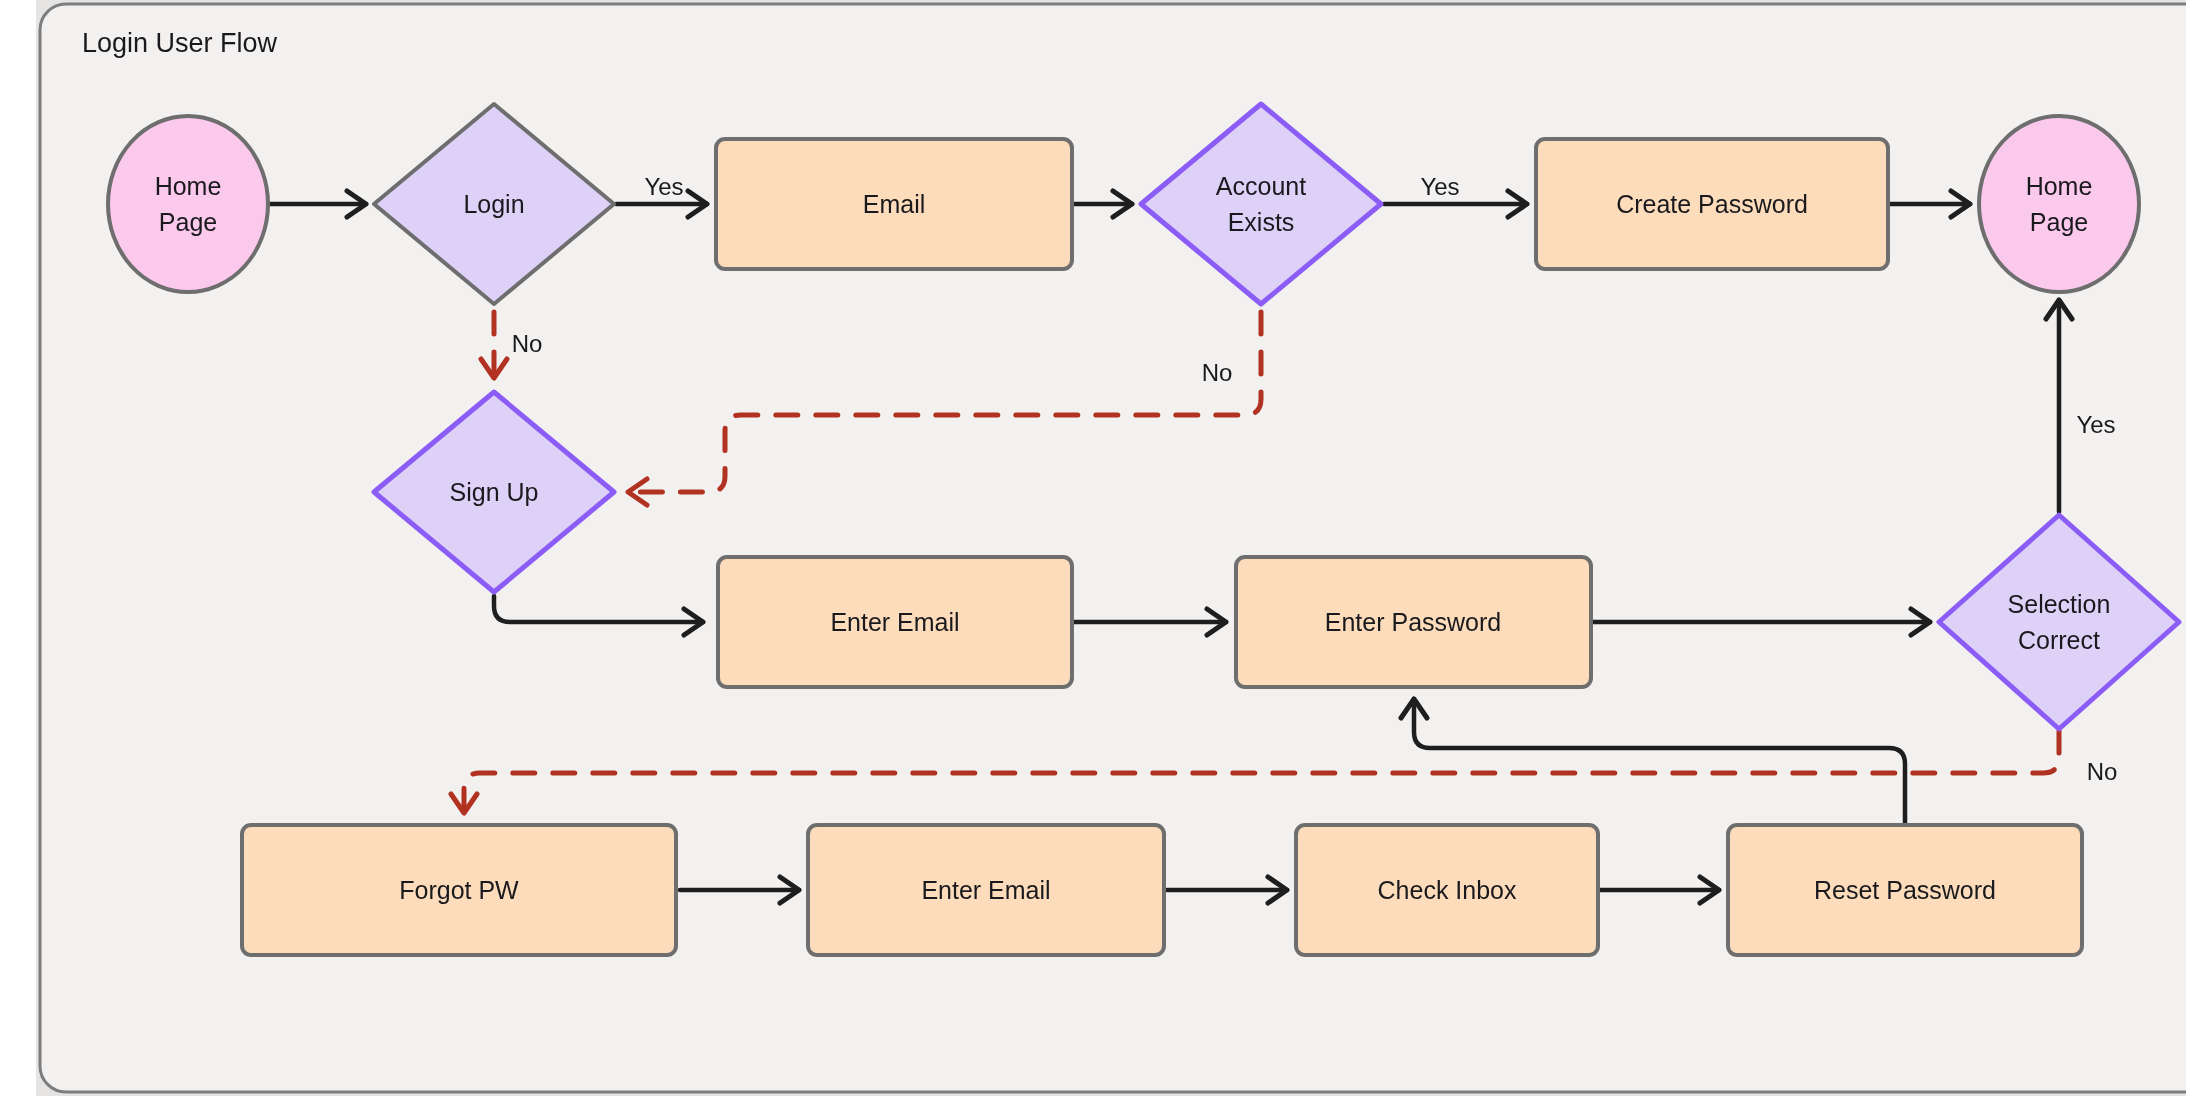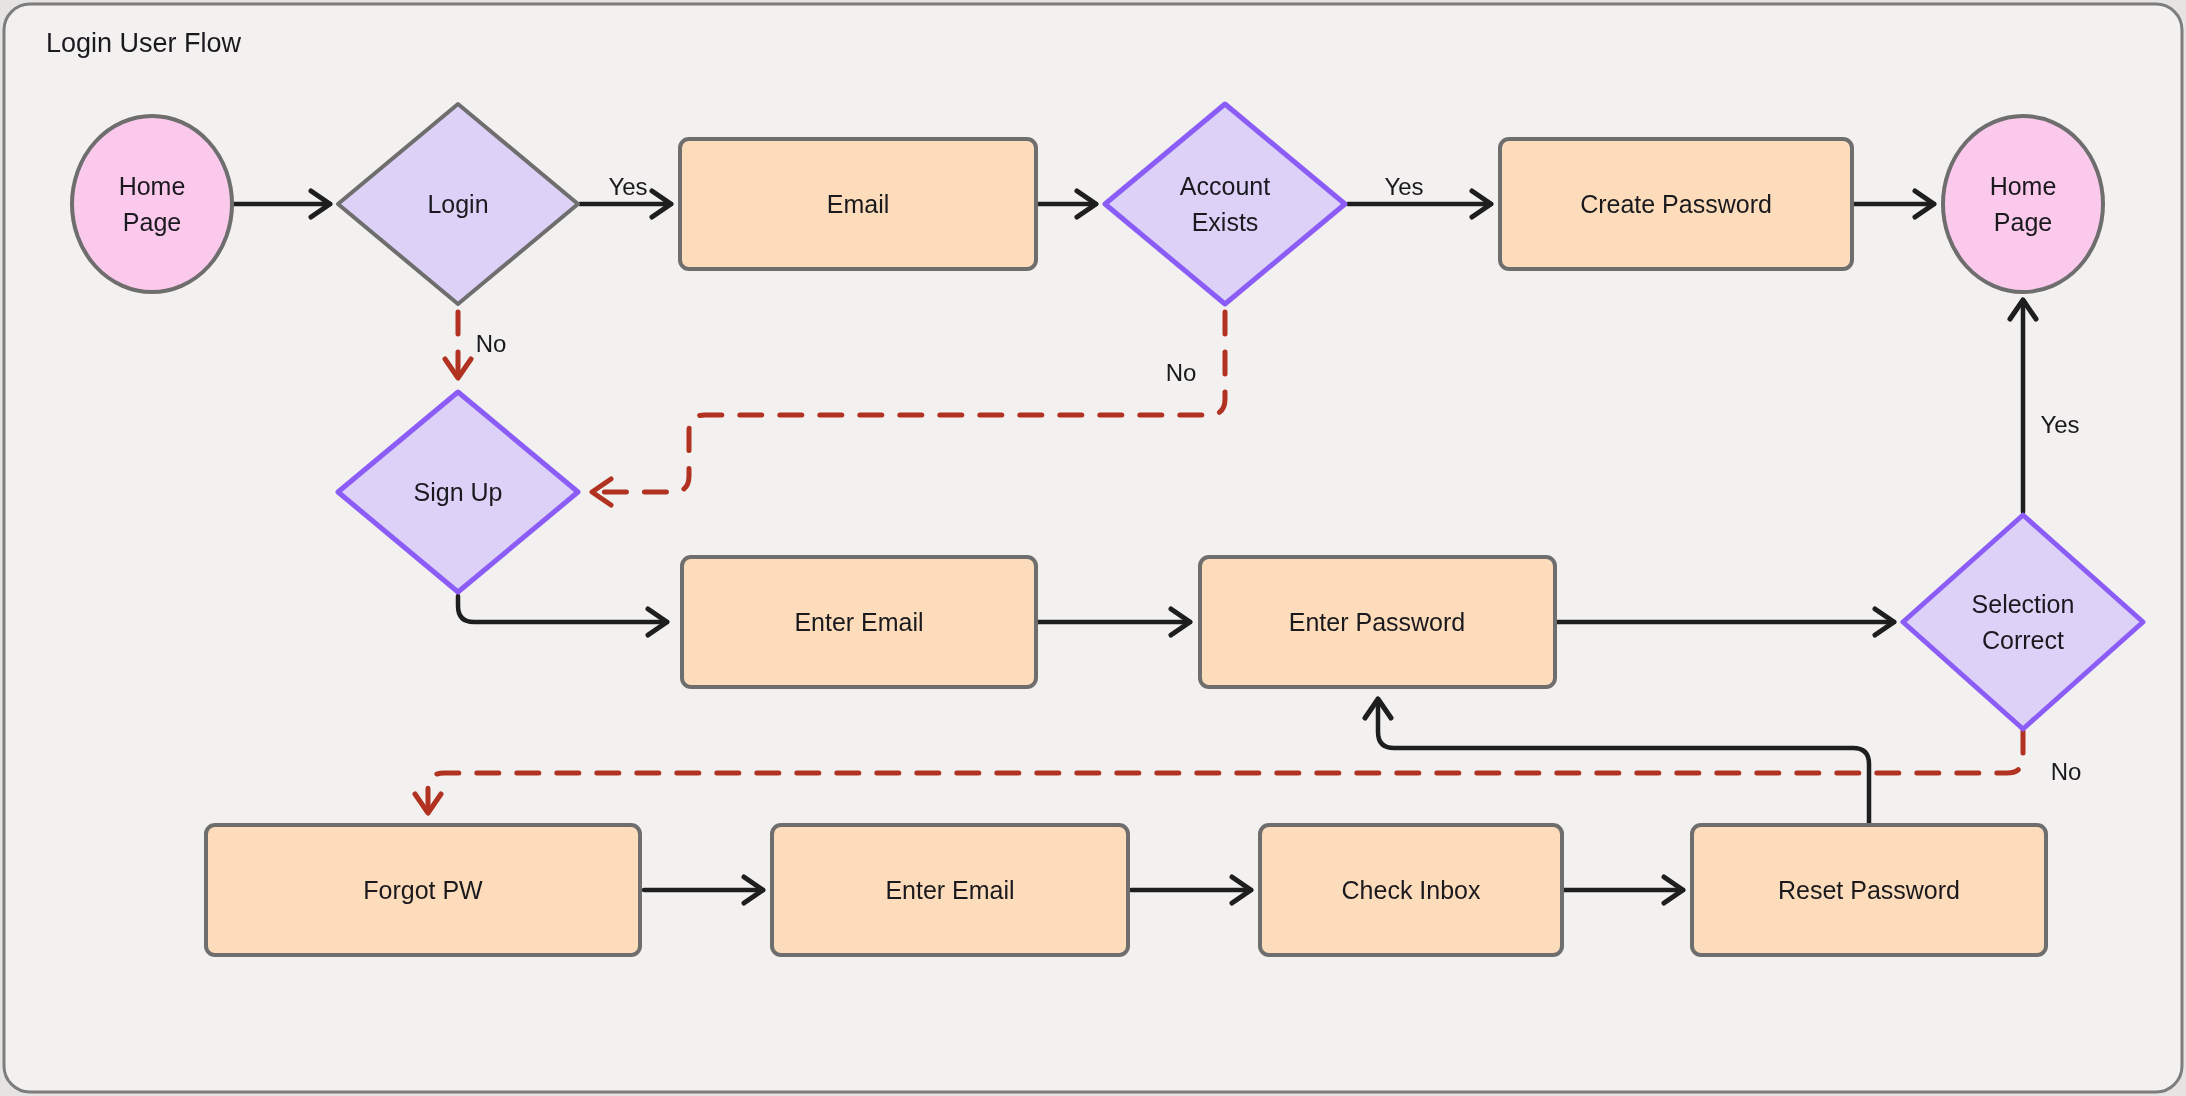--- a/index.html
+++ b/index.html
@@ -1,17 +1,17 @@
 <!DOCTYPE html>
 <html><head>
 <meta charset="utf-8">
 <style>
   html,body{margin:0;padding:0;}
   body{font-family:"Liberation Sans","DejaVu Sans",sans-serif;}
-  .stage{position:relative;width:1814px;height:1096px;}
+  .stage{position:relative;width:1814px;height:1096px;margin-left:36px;}
   svg{display:block;}
   text{font-family:"Liberation Sans","DejaVu Sans",sans-serif;}
   .node-label{font-size:25px;font-weight:400;}
   .edge-label{font-size:24px;font-weight:400;}
   .diagram-title{font-size:27px;font-weight:500;}
   .edge{fill:none;stroke-width:4.5;stroke-linecap:round;stroke-linejoin:round;}
   .edge-dashed{fill:none;stroke-width:5;stroke-linecap:round;stroke-linejoin:round;stroke-dasharray:22 18;}
   .node-rect{stroke-width:4;}
   .node-circle{stroke-width:4;}
   .node-diamond-gray{stroke-width:4;stroke-linejoin:round;}

